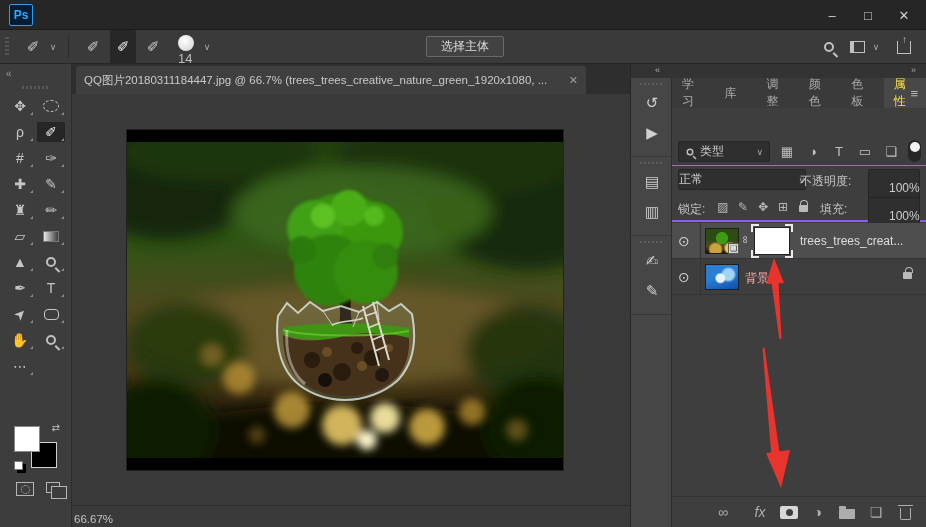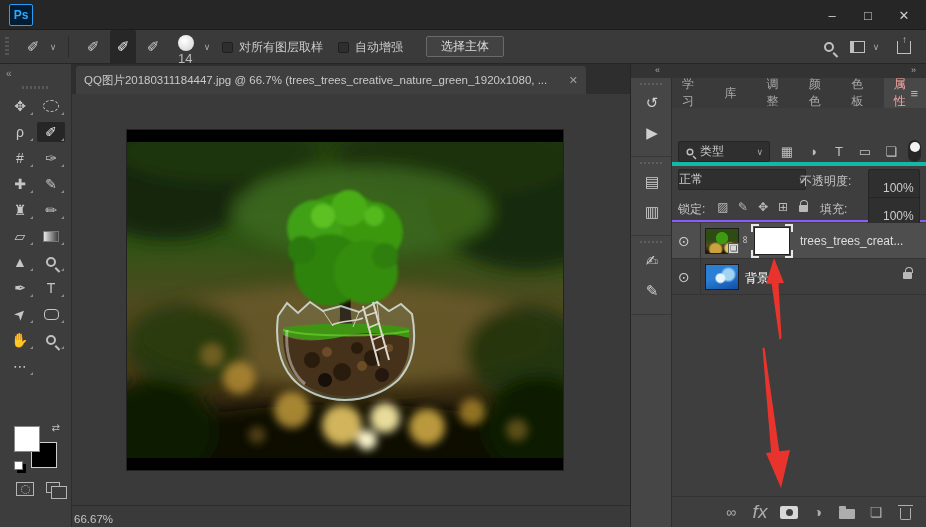--- a/index.html
+++ b/index.html
@@ -77,38 +77,38 @@
   #dockheader .r { position:absolute; right:10px; top:1px; font-size:9px; color:#aaa; }
   #dockstrip { position:absolute; left:630px; top:78px; width:42px; height:449px; background:#464646; border-left:1px solid #262626; border-right:1px solid #2e2e2e; }
   .dock-group { border-bottom:1px solid #383838; padding:3px 0 6px; }
   .dock-grip { width:22px; height:2px; margin:2px auto 5px; background:repeating-linear-gradient(90deg,#5e5e5e 0 2px, transparent 2px 4px); }
   .dock-ic { width:42px; height:26px; display:flex; align-items:center; justify-content:center; color:#cfcfcf; font-size:15px; margin-bottom:4px; }
 
   #panels { position:absolute; left:672px; top:78px; width:254px; height:449px; background:#3e3e3e; }
   .tabrow1 { position:absolute; left:0; top:0; width:254px; height:30px; background:#3a3a3a; display:flex; align-items:stretch; font-size:12px; color:#a9a9a9; }
   .tabrow2 { position:absolute; left:0; top:30px; width:254px; height:29px; background:#484848; display:flex; align-items:stretch; font-size:12px; color:#a9a9a9; }
   .ptab { display:flex; align-items:center; padding:0 10px; }
-  .tabrow1 .active { background:#484848; color:#fca5a5; }
+  .tabrow1 .active { background:#484848; color:#fde047; }
   .tabrow2 .active { background:#383838; color:#e6e6e6; }
   .pmenu { position:absolute; right:8px; top:8px; color:#b5b5b5; font-size:13px; }
 
-  .filter-row { position:absolute; left:0; top:59px; width:254px; height:29px; border-bottom:4px solid #14b8a6; }
+  .filter-row { position:absolute; left:0; top:59px; width:254px; height:29px; border-bottom:1px solid #14b8a6; }
   .sel-box { background:#2f2f2f; border:1px solid #252525; border-radius:2px; color:#ccc; display:flex; align-items:center; font-size:12px; }
   #type-filter { position:absolute; left:6px; top:4px; width:92px; height:21px; padding:0 6px; gap:5px; }
   #type-filter .chev { margin-left:auto; }
   .f-ic { position:absolute; top:4px; width:22px; height:21px; display:flex; align-items:center; justify-content:center; color:#c0c0c0; font-size:13px; }
   .toggle { position:absolute; right:5px; top:3px; width:13px; height:22px; background:#262626; border-radius:7px; }
   .toggle::after { content:""; position:absolute; left:1.5px; top:1.5px; width:10px; height:10px; border-radius:50%; background:#f2f2f2; }
 
   .blend-row { position:absolute; left:0; top:88px; width:254px; height:28px; }
   #blend-select { position:absolute; left:6px; top:3px; width:128px; height:21px; padding:0 0;text-align:center; }
   #blend-select .chev { margin-left:auto; }
   .blend-row .lbl { position:absolute; left:128px; top:7px; font-size:12px; color:#c4c4c4; }
   .val-box { background:#2f2f2f; border:1px solid #252525; border-radius:2px; color:#ccc; font-size:12px;
-    display:flex; align-items:center; padding:0 14px; gap:21px; position:absolute; top:3px; height:38px; }
+    display:flex; align-items:center; padding:0 20px; gap:21px; position:absolute; top:3px; height:38px; }
   #opacity-box { left:196px; width:52px; }
 
   .lock-row { position:absolute; left:0; top:116px; width:254px; height:28px; border-bottom:2px solid #8b5cf6; }
   .lock-row .lbl { position:absolute; left:6px; top:7px; color:#c4c4c4; }
   .lk { position:absolute; top:6px; width:18px; text-align:center; color:#b9b9b9; font-size:12px; }
   .lock-row .lbl2 { position:absolute; left:148px; top:7px; color:#c4c4c4; }
   #fill-box { left:196px; width:52px; }
   .padlock { position:relative; width:9px; height:7px; background:#b9b9b9; border-radius:1px; display:inline-block; margin-top:5px; }
   .padlock::before { content:""; position:absolute; left:1.5px; top:-5px; width:6px; height:5px; border:1.5px solid #b9b9b9; border-bottom:none; border-radius:4px 4px 0 0; }
 
@@ -130,26 +130,26 @@
   .sobadge { position:absolute; right:-1px; bottom:-1px; width:11px; height:11px; background:#d9d9d9; border:1px solid #555;
     color:#333; font-size:8px; line-height:9px; text-align:center; }
   .masklink { position:absolute; left:70px; top:11px; color:#c9c9c9; font-size:11px; transform:rotate(90deg); }
   .maskthumb { position:absolute; left:82px; top:4px; width:36px; height:28px; background:#fff; border:1px solid #222; }
   .mk { position:absolute; width:8px; height:8px; }
   .mk.tl { left:-4px; top:-4px; border-left:2px solid #e8e8e8; border-top:2px solid #e8e8e8; }
   .mk.tr { right:-4px; top:-4px; border-right:2px solid #e8e8e8; border-top:2px solid #e8e8e8; }
   .mk.bl { left:-4px; bottom:-4px; border-left:2px solid #e8e8e8; border-bottom:2px solid #e8e8e8; }
   .mk.br { right:-4px; bottom:-4px; border-right:2px solid #e8e8e8; border-bottom:2px solid #e8e8e8; }
   .lname { position:absolute; left:128px; top:11px; color:#dedede; font-size:12px; white-space:nowrap; }
-  .lname2 { position:absolute; left:73px; top:11px; color:#ffffff; font-size:12px; }
+  .lname2 { position:absolute; left:73px; top:11px; color:#fca5a5; font-size:12px; }
   .rowlock { position:absolute; right:14px; top:8px; }
 
   #layerbottom { position:absolute; left:0; top:418px; width:254px; height:31px; border-top:1px solid #333; display:flex; align-items:center; justify-content:flex-end; gap:11px; padding-right:12px; }
   .bb-ic { color:#adadad; font-size:14px; display:flex; align-items:center; justify-content:center; width:18px; height:16px; }
-  .bb-fx { font-style:italic; font-size:19px; color:#adadad; }
+  .bb-fx { font-style:italic; font-size:14px; color:#adadad;margin-left:8px; }
   .bb-mask { width:18px; height:13px; background:#d8d8d8; border-radius:2px; display:flex; align-items:center; justify-content:center; }
   .bb-mask i { width:7px; height:7px; border-radius:50%; background:#3e3e3e; }
   .bb-folder { position:relative; width:16px; height:10px; background:#adadad; border-radius:1px; margin-top:3px; }
   .bb-folder::before { content:""; position:absolute; left:0; top:-3px; width:7px; height:3px; background:#adadad; border-radius:1px 1px 0 0; }
   .bb-trash { position:relative; width:11px; height:12px; border:1.5px solid #adadad; border-top:none; border-radius:0 0 2px 2px; margin-top:3px; }
   .bb-trash::before { content:""; position:absolute; left:-3px; top:-3px; width:15px; height:1.5px; background:#adadad; }
 
   #arrows { position:absolute; left:0; top:0; width:926px; height:527px; pointer-events:none; z-index:50; }
 </style>
 </head>
@@ -168,28 +168,20 @@
   <div class="grip"></div>
   <div class="opt-icon" style="left:20px;width:26px;">✐</div>
   <div class="opt-icon chev" style="left:46px;width:14px;">∨</div>
   <div class="opt-sep" style="left:68px;"></div>
   <div class="opt-icon mode-btn" style="left:80px;">✐</div>
   <div class="opt-icon mode-btn mode-active" style="left:110px;">✐</div>
   <div class="opt-icon mode-btn" style="left:140px;">✐</div>
   <div class="brush-dot"></div>
   <div class="brush-size">14</div>
   <div class="opt-icon chev" style="left:200px;width:14px;">∨</div>
-  <div class="chk-row" style="left:222px;">
-    <span class="chk"></span>
-    <span>对所有图层取样</span>
-  </div>
-  <div class="chk-row" style="left:338px;">
-    <span class="chk"></span>
-    <span>自动增强</span>
-  </div>
   <div class="ps-btn" style="left:426px;">选择主体</div>
   <div class="opt-icon" style="left:818px;width:22px;">
       <span class="magnifier"></span>
     </div>
   <div class="opt-icon" style="left:846px;width:22px;">
     <span style="width:15px;height:12px;border:1px solid #c0c0c0;border-left:4px solid #c0c0c0;"></span>
   </div>
   <div class="opt-icon chev" style="left:870px;width:12px;">∨</div>
   <div class="opt-icon" style="left:892px;width:24px;">
     <span style="width:14px;height:13px;border:1px solid #c0c0c0;border-top:none;position:relative;">

